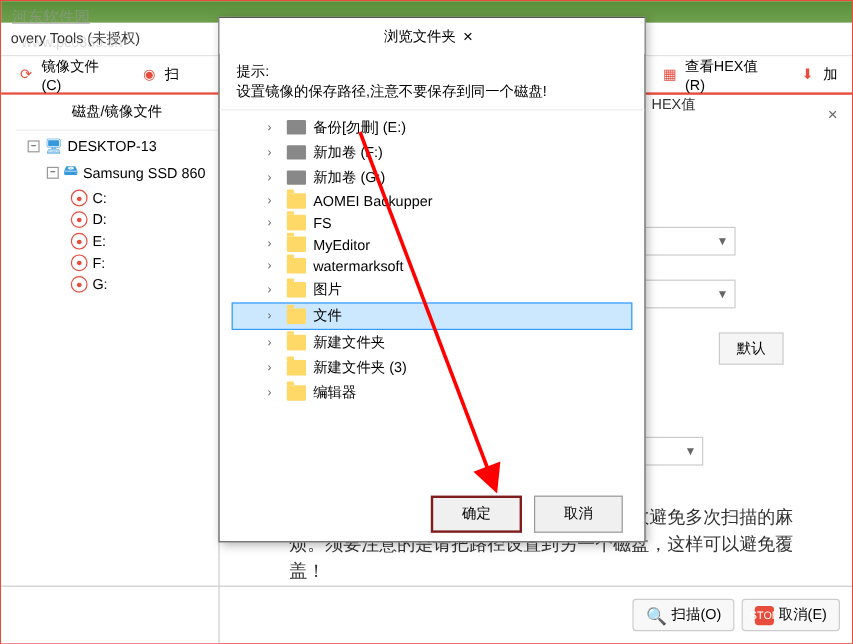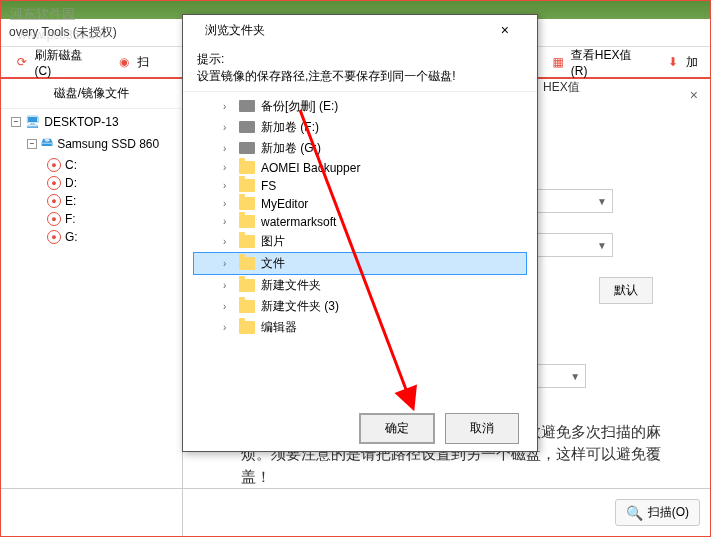--- a/index.html
+++ b/index.html
@@ -13,21 +13,21 @@
     
     .title-bar { height: 28px; background: #fff; border-bottom: 1px solid #ddd; display: flex; align-items: center; padding-left: 8px; font-size: 12px; color: #333; }
     
     .toolbar { height: 32px; border-bottom: 2px solid #e74c3c; display: flex; align-items: center; gap: 2px; padding: 0 4px; background: #fff; }
     .toolbar-btn { display: flex; align-items: center; gap: 4px; padding: 3px 8px; font-size: 12px; cursor: pointer; }
     .toolbar-icon { width: 18px; height: 18px; display: flex; align-items: center; justify-content: center; }
     .icon-red { color: #e74c3c; }
     
     .content-area { display: flex; height: calc(100% - 78px); }
     
-    .sidebar { width: 182px; border-right: 1px solid #ccc; background: #fff; }
+    .sidebar { width: 182px; border-right: 1px solid #ccc; background: #fff; padding-left: 12px; }
     .sidebar-header { padding: 6px; font-size: 12px; text-align: center; border-bottom: 1px solid #eee; }
     .tree { padding: 4px; font-size: 12px; }
     .tree-item { display: flex; align-items: center; padding: 2px 0; gap: 4px; cursor: pointer; }
     .tree-item.level-1 { padding-left: 6px; }
     .tree-item.level-2 { padding-left: 22px; }
     .tree-item.level-3 { padding-left: 42px; }
     .tree-toggle { width: 10px; height: 10px; border: 1px solid #999; display: flex; align-items: center; justify-content: center; font-size: 8px; line-height: 1; }
     .disk-icon { width: 14px; height: 14px; border: 1px solid #e74c3c; border-radius: 50%; display: flex; align-items: center; justify-content: center; font-size: 9px; color: #e74c3c; }
     
     .main-panel { flex: 1; padding: 10px; position: relative; }
@@ -43,53 +43,53 @@
     
     .bottom-bar { position: absolute; bottom: 0; left: 0; right: 0; height: 48px; border-top: 1px solid #ccc; display: flex; align-items: center; }
     .bottom-left { width: 182px; padding: 4px 10px; font-size: 12px; border-right: 1px solid #ccc; }
     .bottom-right { flex: 1; display: flex; justify-content: flex-end; align-items: center; gap: 6px; padding-right: 10px; }
     .action-btn { display: flex; align-items: center; gap: 4px; padding: 4px 10px; border: 1px solid #ccc; border-radius: 3px; font-size: 12px; background: #f8f8f8; cursor: pointer; }
     .magnify { font-size: 14px; }
     .stop-icon { width: 16px; height: 16px; background: #e74c3c; border-radius: 3px; color: #fff; font-size: 9px; display: flex; align-items: center; justify-content: center; }
     
     
     .dialog { position: absolute; top: 14px; left: 182px; width: 356px; height: 438px; background: #fff; border: 1px solid #555; box-shadow: 2px 2px 8px rgba(0,0,0,0.3); z-index: 100; }
-    .dialog-title { height: 30px; display: flex; align-items: center; justify-content: space-between; padding: 0 22px; font-size: 12px; background: #fff; }
+    .dialog-title { height: 30px; display: flex; align-items: center; justify-content: center; padding: 0 10px; font-size: 12px; background: #fff; }
     .dialog-close { font-size: 14px; cursor: pointer; padding: 2px 6px; }
     .dialog-hint { padding: 6px 14px; font-size: 12px; color: #000000; line-height: 1.4; }
     .dialog-tree { height: 310px; overflow-y: auto; padding: 4px 10px; font-size: 12px; border-top: 1px solid #eee; }
     .folder-item { display: flex; align-items: center; padding: 2px 0 2px 30px; gap: 6px; cursor: pointer; }
     .folder-item.selected { background: #cce8ff; border: 1px solid #3399ff; padding-left: 29px; }
     .folder-arrow { width: 10px; color: #666; font-size: 10px; }
     .folder-icon { width: 16px; height: 13px; background: #ffd968; border-radius: 1px; position: relative; }
     .folder-icon::before { content: ''; position: absolute; top: -3px; left: 0; width: 6px; height: 3px; background: #ffd968; border-radius: 1px 1px 0 0; }
     .drive-icon-sm { width: 16px; height: 12px; background: #888; border-radius: 1px; }
     .dialog-buttons { display: flex; justify-content: flex-end; gap: 10px; padding: 12px 18px; }
     .dialog-btn { padding: 5px 24px; border: 1px solid #999; background: #f0f0f0; font-size: 12px; cursor: pointer; }
-    .dialog-btn.primary { border: 2px solid #a3a3a3; }
+    .dialog-btn.primary { border: 2px solid #7f1d1d; }
     
     .arrow-annotation { position: absolute; top: 100px; left: 280px; z-index: 200; pointer-events: none; }
   </style>
 </head>
 <body>
 
 <div class="watermark">河东软件园</div>
 <div class="watermark-url">www.pc0359.cn</div>
 
 <div class="main-window">
   <div class="grass-header"></div>
 
   <div class="title-bar">
     <span>overy Tools  (未授权)</span>
   </div>
 
   <div class="toolbar">
     <div class="toolbar-btn">
       <span class="toolbar-icon icon-red">⟳</span>
-      <span>刷新磁盘(C)</span>
+      <span>镜像文件(C)</span>
     </div>
     <div class="toolbar-btn">
       <span class="toolbar-icon icon-red">◉</span>
       <span>扫</span>
     </div>
     <div style="flex:1"></div>
     <div class="toolbar-btn" style="margin-left:380px">
       <span class="toolbar-icon icon-red">▦</span>
       <span>查看HEX值(R)</span>
     </div>
@@ -161,20 +161,24 @@
   </div>
 
   <div class="bottom-hint">保存扫描结果后，可以随时加载这样可以有效避免多次扫描的麻烦。须要注意的是请把路径设置到另一个磁盘，这样可以避免覆盖！</div>
 
   <div class="bottom-bar">
     <div class="bottom-right">
       <button class="action-btn">
         <span class="magnify">🔍</span>
         <span>扫描(O)</span>
       </button>
+      <button class="action-btn">
+        <span class="stop-icon">STOP</span>
+        <span>取消(E)</span>
+      </button>
     </div>
   </div>
 </div>
 
 <div class="dialog">
   <div class="dialog-title">
     <span>浏览文件夹</span>
     <span class="dialog-close">×</span>
   </div>
   <div class="dialog-hint">

